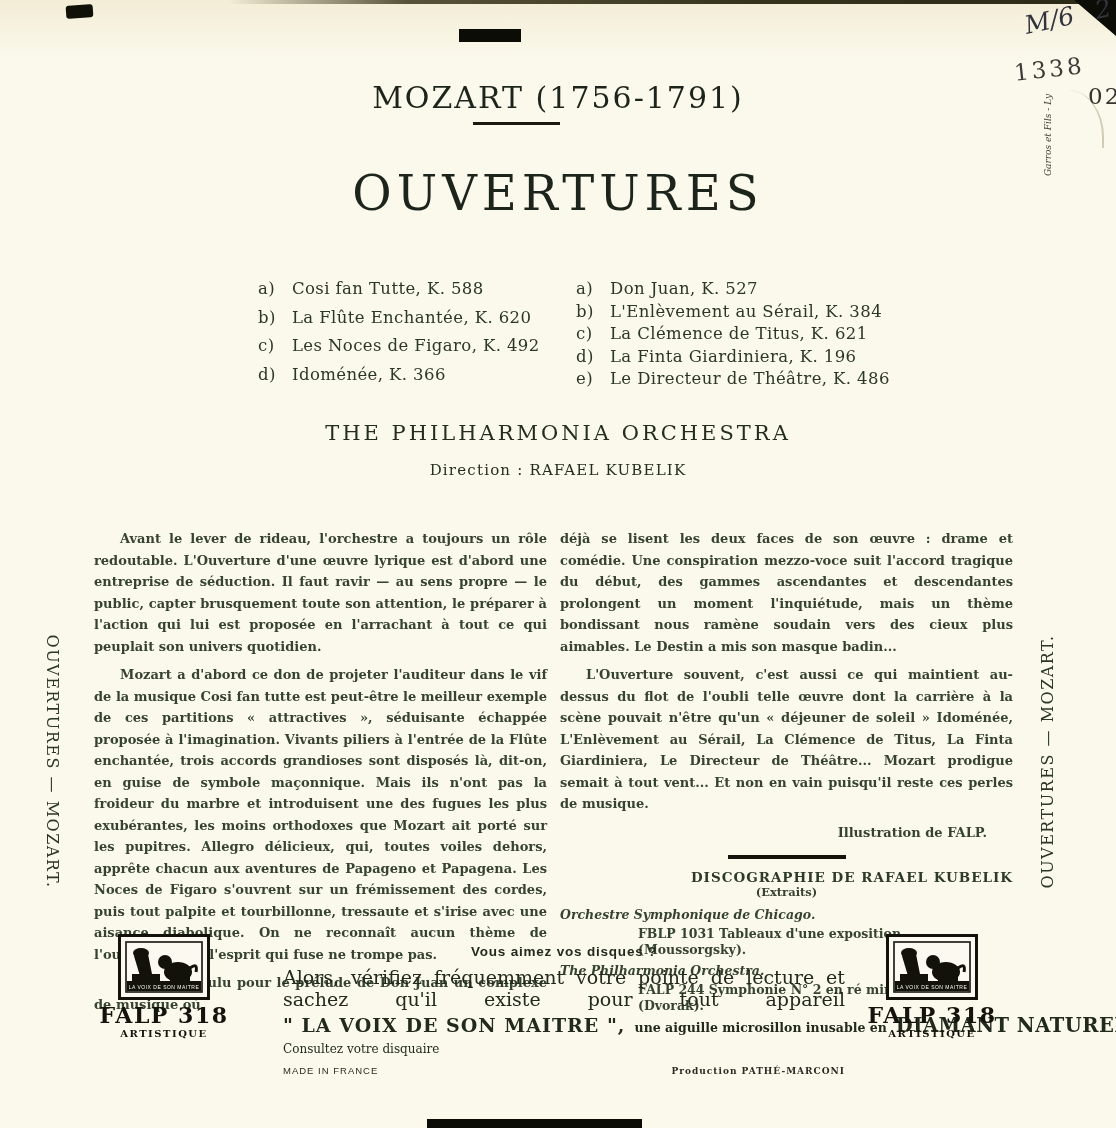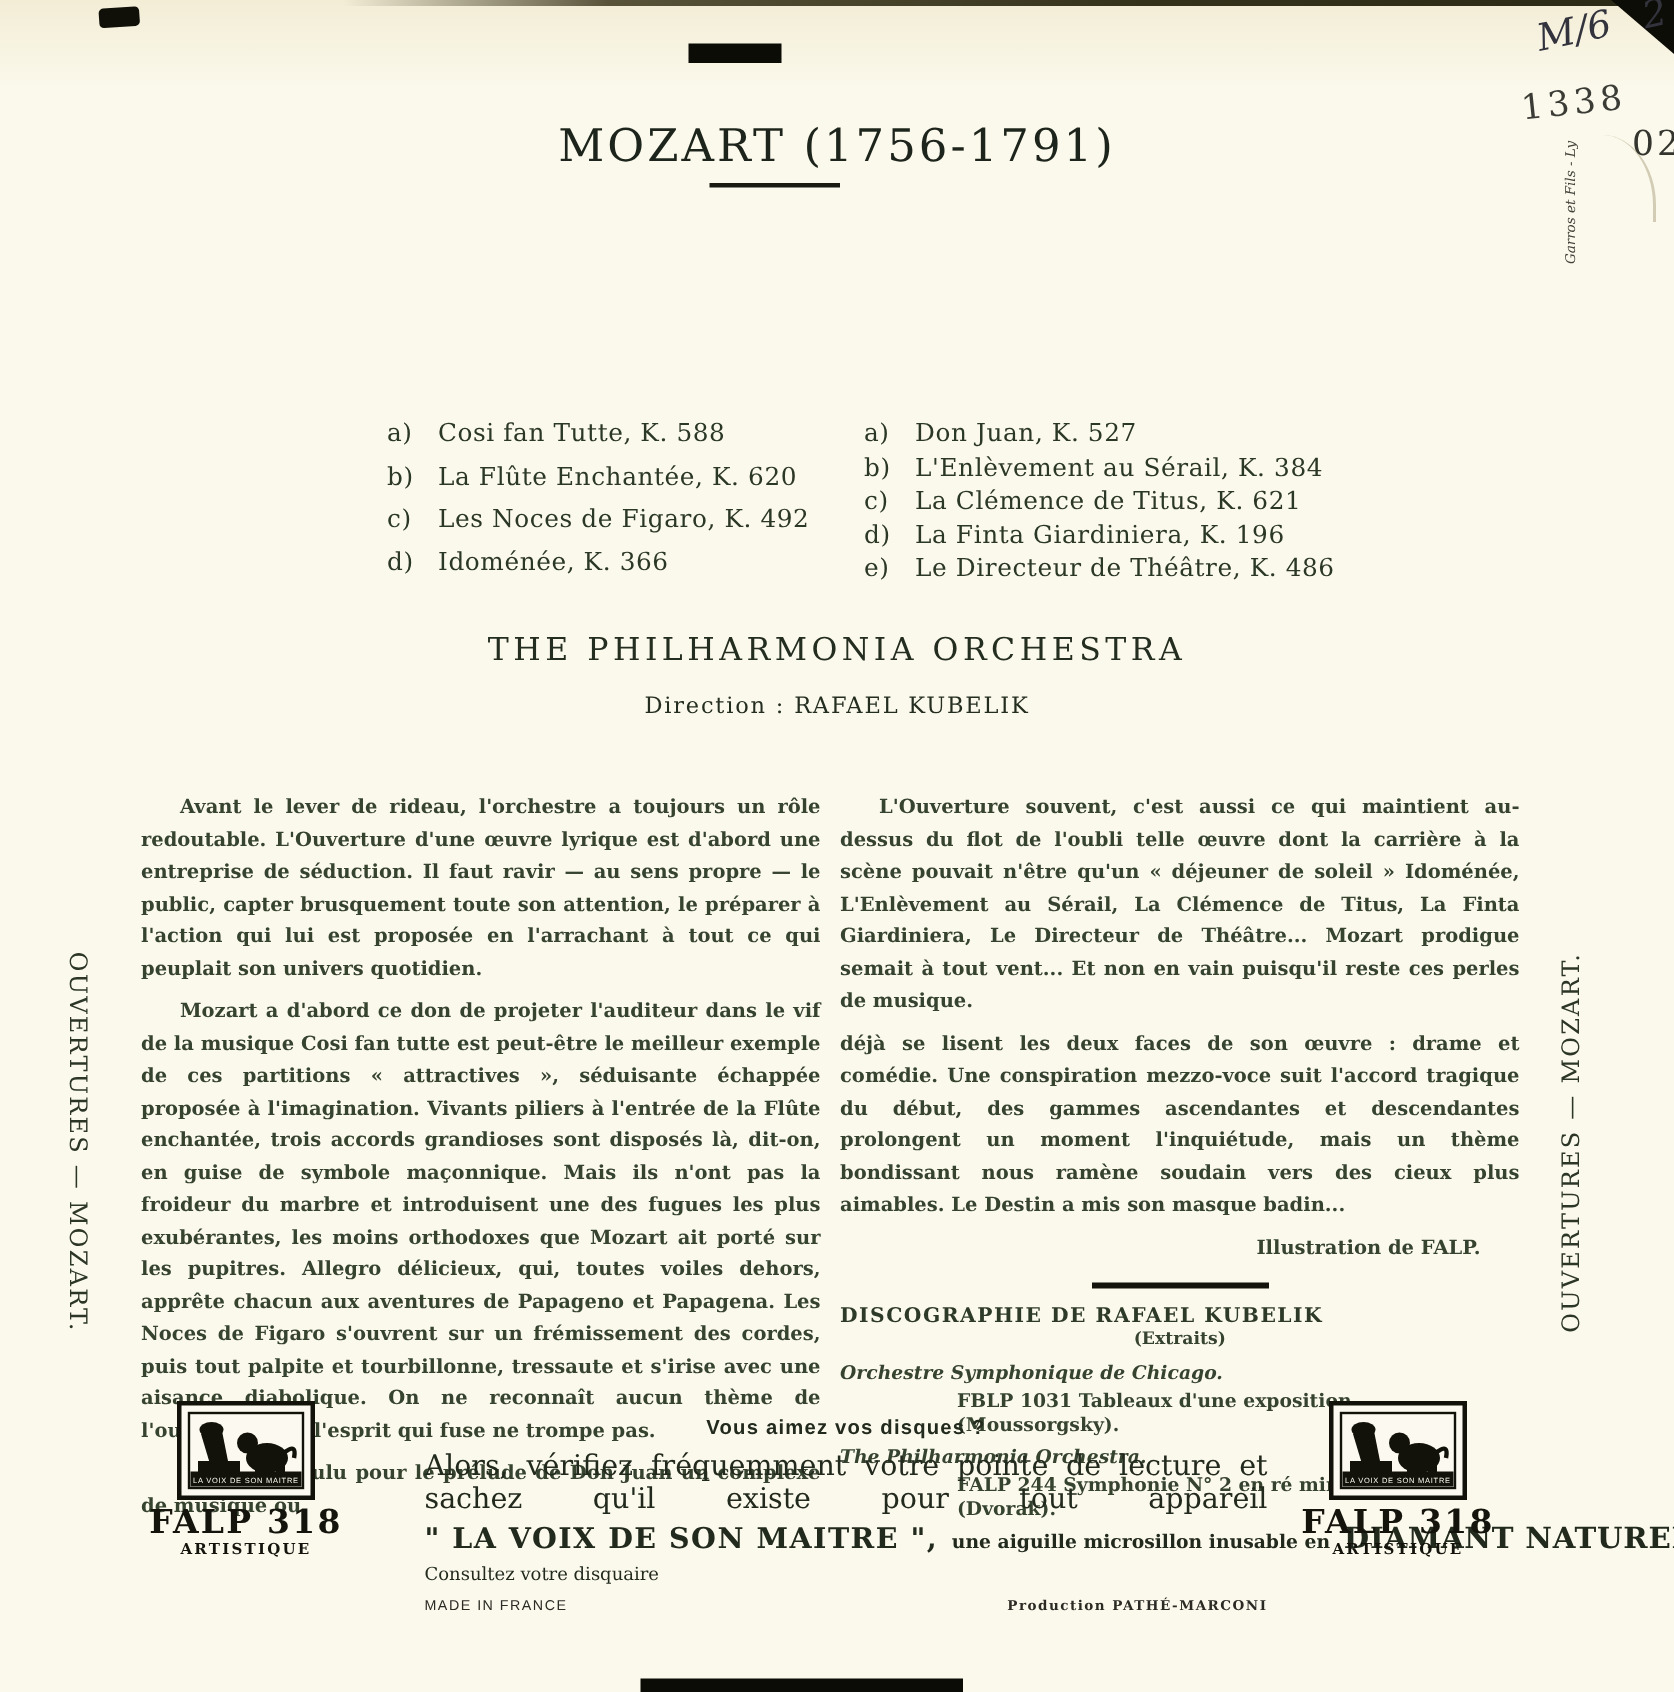--- a/index.html
+++ b/index.html
@@ -36,21 +36,21 @@
   
   .orchestra{position:absolute;left:0;top:421px;width:1116px;text-align:center;font-size:21px;letter-spacing:3px;color:#242e20;}
   .direction{position:absolute;left:0;top:461px;width:1116px;text-align:center;font-size:15px;letter-spacing:1.2px;color:#242e20;}
   
   .col{position:absolute;top:528px;width:453px;font-size:13px;line-height:21.5px;font-weight:bold;text-align:justify;color:#36432f;}
   .col-left{left:94px;}
   .col-right{left:560px;}
   .par{margin:0 0 7px;text-indent:26px;}
   .credit{text-align:right;padding-right:26px;margin-top:0;}
   .disc-rule{width:118px;height:4px;background:#14140c;margin:12px auto 10px;}
-  .disc-head{text-align:left;font-size:13.5px;letter-spacing:1px;color:#2e3a28;line-height:16px;}
+  .disc-head{text-align:right;font-size:13.5px;letter-spacing:1px;color:#2e3a28;line-height:16px;}
   .disc-sub{text-align:center;font-size:11.5px;margin-bottom:8px;line-height:14px;}
   .disc-artist{font-style:italic;font-size:12.5px;margin-top:5px;line-height:16px;text-align:left;}
   .disc-record{padding-left:78px;font-size:12.5px;margin-top:3px;line-height:16px;text-align:left;}
   
   .advert{position:absolute;left:283px;top:944px;width:562px;color:#222a1e;}
   .adv-q{text-align:center;font-family:"Liberation Sans","DejaVu Sans",sans-serif;font-weight:bold;font-size:13.5px;letter-spacing:.8px;}
   .adv-line1{margin-top:7px;font-size:19px;text-align:justify;text-align-last:justify;}
   .adv-brandline{margin-top:4px;text-align:center;white-space:nowrap;}
   .adv-brand{font-size:19px;font-weight:bold;letter-spacing:1px;}
   .adv-mid{font-size:12.5px;font-weight:bold;margin:0 4px;}
@@ -83,20 +83,21 @@
   <div class="bottom-bar"></div>
   <div class="crease"></div>
 
   <div class="handwritten">M/6 2</div>
   <div class="stamp1">1338</div>
   <div class="stamp2">022</div>
   <div class="printer">Garros et Fils - Ly</div>
 
   <div class="artist-line">MOZART (1756-1791)</div>
   <div class="title-underline"></div>
+  <div class="main-title">OUVERTURES</div>
 
   <div class="tracklist side-a">
     <div class="track-row">
       <span class="track-label">a)</span>
       <span class="track-title">Cosi fan Tutte, K. 588</span>
     </div>
     <div class="track-row">
       <span class="track-label">b)</span>
       <span class="track-title">La Flûte Enchantée, K. 620</span>
     </div>
@@ -136,22 +137,22 @@
   <div class="orchestra">THE PHILHARMONIA ORCHESTRA</div>
   <div class="direction">Direction : RAFAEL KUBELIK</div>
 
   <div class="col col-left">
     <p class="par">Avant le lever de rideau, l'orchestre a toujours un rôle redoutable. L'Ouverture d'une œuvre lyrique est d'abord une entreprise de séduction. Il faut ravir — au sens propre — le public, capter brusquement toute son attention, le préparer à l'action qui lui est proposée en l'arrachant à tout ce qui peuplait son univers quotidien.</p>
     <p class="par">Mozart a d'abord ce don de projeter l'auditeur dans le vif de la musique Cosi fan tutte est peut-être le meilleur exemple de ces partitions « attractives », séduisante échappée proposée à l'imagination. Vivants piliers à l'entrée de la Flûte enchantée, trois accords grandioses sont disposés là, dit-on, en guise de symbole maçonnique. Mais ils n'ont pas la froideur du marbre et introduisent une des fugues les plus exubérantes, les moins orthodoxes que Mozart ait porté sur les pupitres. Allegro délicieux, qui, toutes voiles dehors, apprête chacun aux aventures de Papageno et Papagena. Les Noces de Figaro s'ouvrent sur un frémissement des cordes, puis tout palpite et tourbillonne, tressaute et s'irise avec une aisance diabolique. On ne reconnaît aucun thème de l'ouvrage, mais l'esprit qui fuse ne trompe pas.</p>
     <p class="par">Mozart a voulu pour le prélude de Don Juan un complexe de musique où</p>
   </div>
 
   <div class="col col-right">
+    <p class="par" style="text-indent:0;">déjà se lisent les deux faces de son œuvre : drame et comédie. Une conspiration mezzo-voce suit l'accord tragique du début, des gammes ascendantes et descendantes prolongent un moment l'inquiétude, mais un thème bondissant nous ramène soudain vers des cieux plus aimables. Le Destin a mis son masque badin...</p>
     <p class="par">L'Ouverture souvent, c'est aussi ce qui maintient au-dessus du flot de l'oubli telle œuvre dont la carrière à la scène pouvait n'être qu'un « déjeuner de soleil » Idoménée, L'Enlèvement au Sérail, La Clémence de Titus, La Finta Giardiniera, Le Directeur de Théâtre... Mozart prodigue semait à tout vent... Et non en vain puisqu'il reste ces perles de musique.</p>
-    <p class="par" style="text-indent:0;">déjà se lisent les deux faces de son œuvre : drame et comédie. Une conspiration mezzo-voce suit l'accord tragique du début, des gammes ascendantes et descendantes prolongent un moment l'inquiétude, mais un thème bondissant nous ramène soudain vers des cieux plus aimables. Le Destin a mis son masque badin...</p>
     <div class="credit">Illustration de FALP.</div>
 
     <div class="disc-rule"></div>
     <div class="disc-head">DISCOGRAPHIE DE RAFAEL KUBELIK</div>
     <div class="disc-sub">(Extraits)</div>
     <div class="disc-artist">Orchestre Symphonique de Chicago.</div>
     <div class="disc-record">FBLP 1031 Tableaux d'une exposition (Moussorgsky).</div>
     <div class="disc-artist">The Philharmonia Orchestra.</div>
     <div class="disc-record">FALP 244 Symphonie N° 2 en ré mineur, op. 70 (Dvorak).</div>
   </div>

